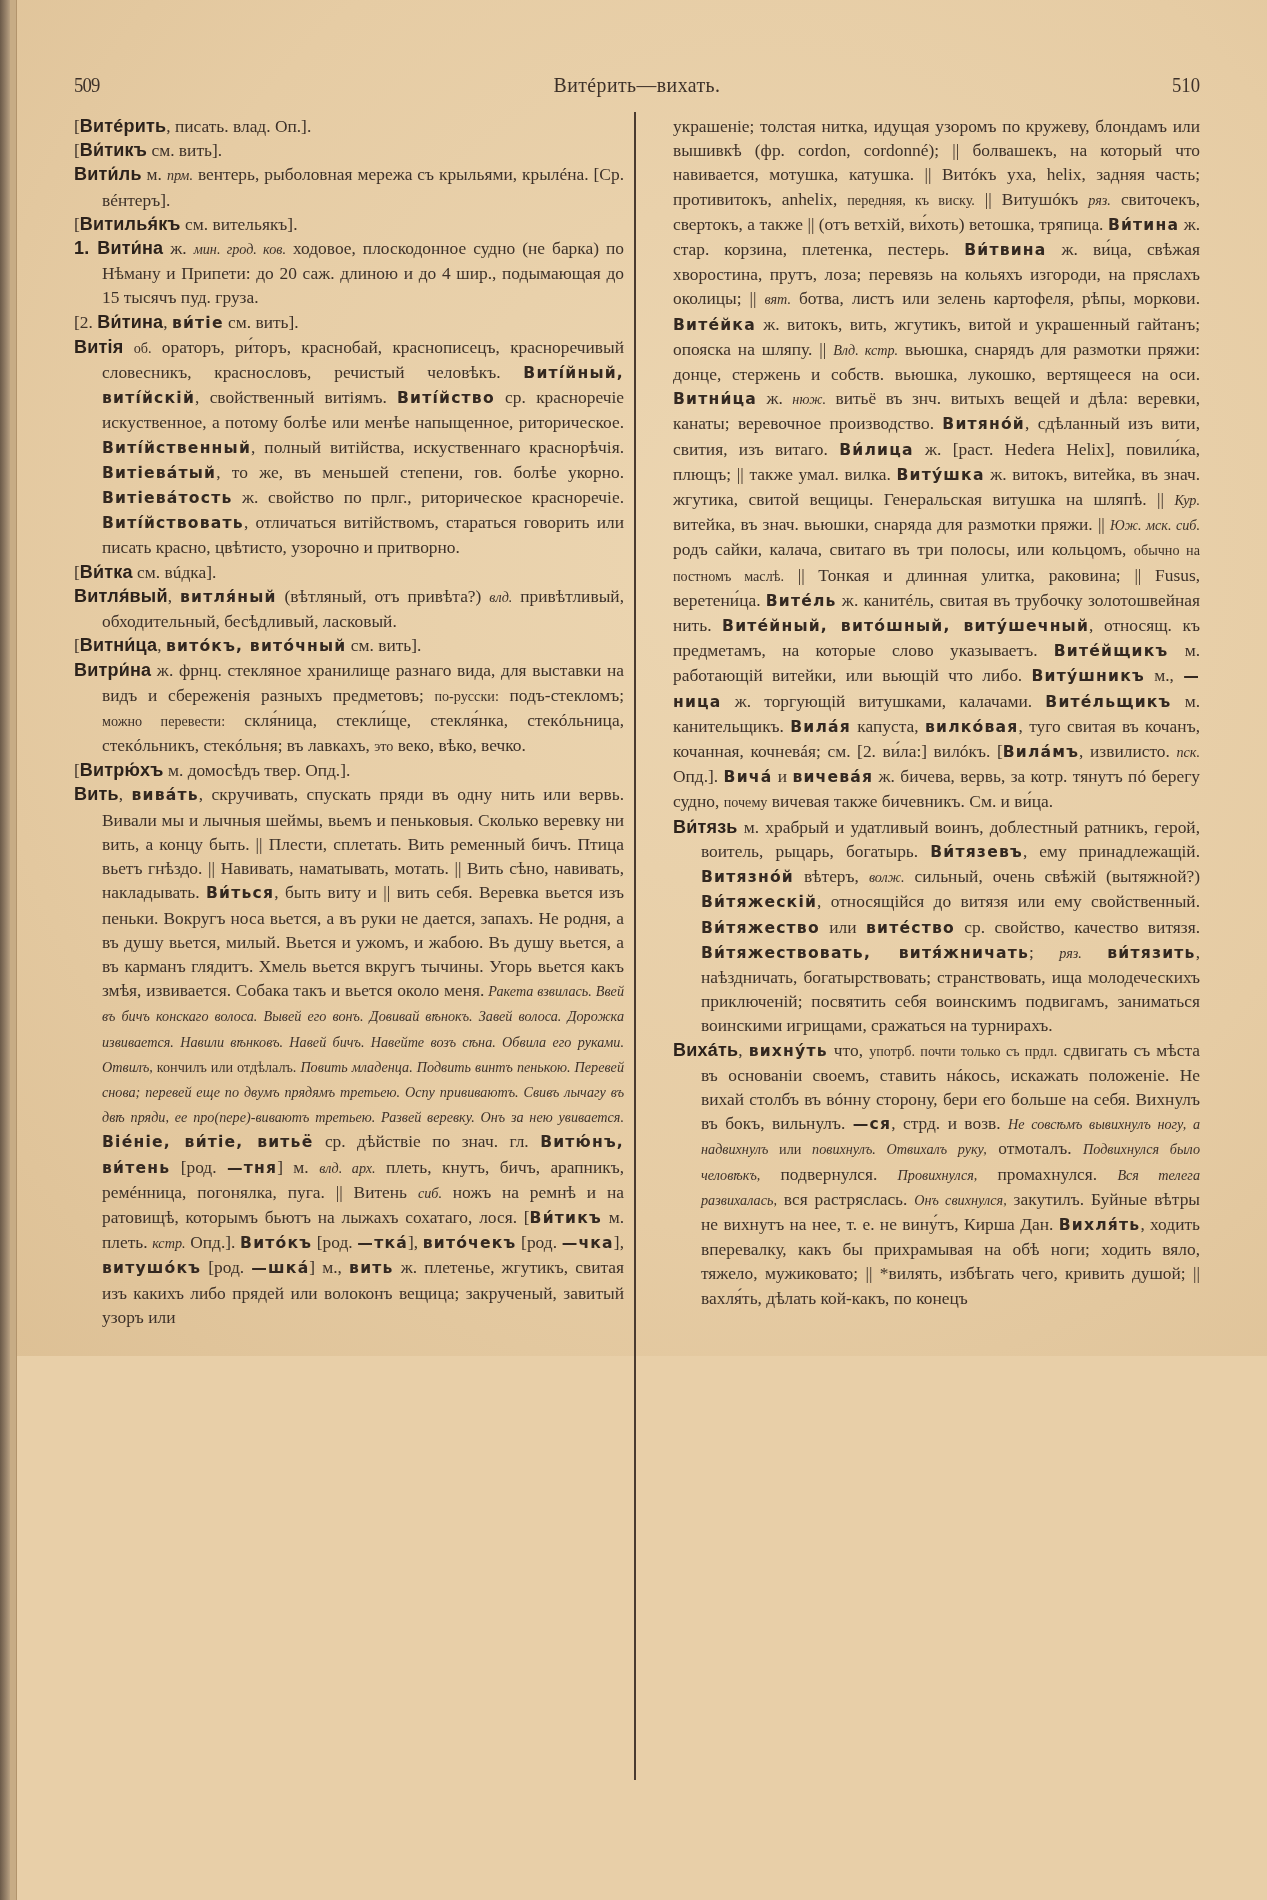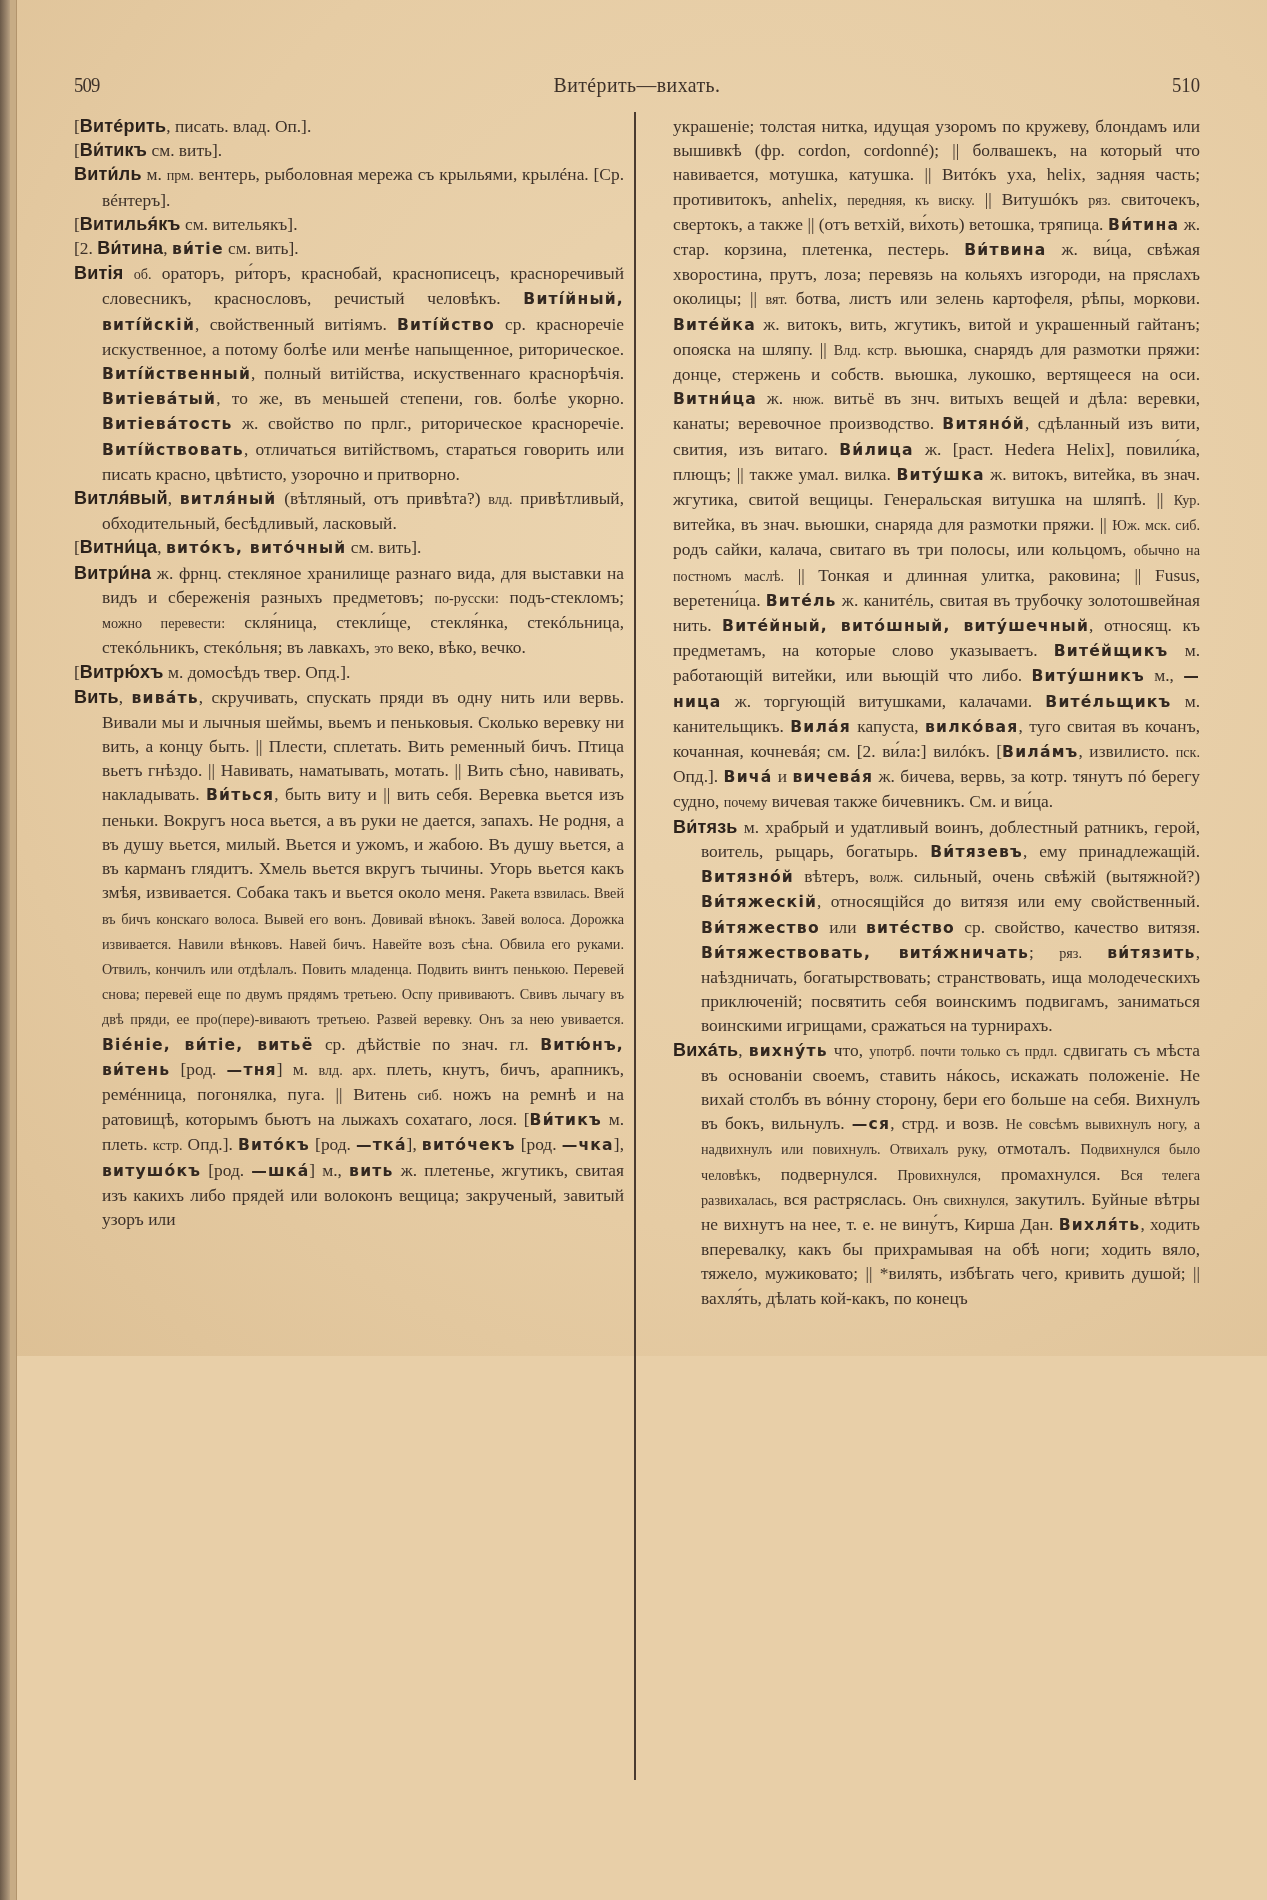--- a/index.html
+++ b/index.html
@@ -40,42 +40,44 @@
   .divider {
     position:absolute; left:634px; top:112px; width:2px; height:1668px;
     background:#4a3b30;
   }
   .entry { margin:0; text-indent:-28px; padding-left:28px; }
   .entry.flush { text-indent:0; padding-left:0; }
   .b { font-family:"DejaVu Sans", sans-serif; font-weight:bold; font-size:15.6px; letter-spacing:1.2px; color:#332820; }
   .h { font-family:Liberation Sans, sans-serif; font-weight:bold; font-size:18px; color:#2c221b; letter-spacing:0.2px; }
   .i { }
   .s { font-size:14.2px; }
-  .si { font-size:14.2px; }
+  .si { font-size:14.2px; font-style:italic; }
 </style>
 </head>
 <body>
 
 <div class="page">
   <div class="binding"></div>
   <div class="binding2"></div>
 
   <div class="header">
     <span class="pnum-left">509</span>
     <span class="title">Витéрить—вихать.</span>
     <span class="pnum-right">510</span>
   </div>
 
   <div class="col col-left">
       <p class="entry"><span>[</span><span class="h">Витéрить</span><span>, писать. </span><span class="i">влад.</span><span> Оп.].</span></p>
       <p class="entry"><span>[</span><span class="h">Ви́тикъ</span><span> см. </span><span class="i">вить</span><span>].</span></p>
       <p class="entry"><span class="h">Вити́ль</span><span> м. </span><span class="si">прм.</span><span> вентерь, рыболовная мережа съ крыльями, крылéна. [Ср. </span><span class="i">вéнтеръ</span><span>].</span></p>
       <p class="entry"><span>[</span><span class="h">Витилья́къ</span><span> см. </span><span class="i">вительякъ</span><span>].</span></p>
+      <p class="entry"><span class="h">1. Вити́на</span><span> ж. </span><span class="si">мин. грод. ков.</span><span> ходовое, плоскодонное судно (не барка) по Нѣману и Припети: до 20 саж. длиною и до 4 шир., подымающая до 15 тысячъ пуд. груза.</span></p>
       <p class="entry"><span>[2. </span><span class="h">Ви́тина</span><span>, </span><span class="b">ви́тіе</span><span> см. </span><span class="i">вить</span><span>].</span></p>
       <p class="entry"><span class="h">Витія</span><span> </span><span class="s">об.</span><span> ораторъ, ри́торъ, краснобай, краснописецъ, красноречивый словесникъ, краснословъ, речистый человѣкъ. </span><span class="b">Витíйный, витíйскій</span><span>, свойственный витіямъ. </span><span class="b">Витíйство</span><span> ср. красноречіе искуственное, а потому болѣе или менѣе напыщенное, риторическое. </span><span class="b">Витíйственный</span><span>, полный витійства, искуственнаго краснорѣчія. </span><span class="b">Витіевáтый</span><span>, то же, въ меньшей степени, гов. болѣе укорно. </span><span class="b">Витіевáтость</span><span> ж. свойство по прлг., риторическое красноречіе. </span><span class="b">Витíйствовать</span><span>, отличаться витійствомъ, стараться говорить или писать красно, цвѣтисто, узорочно и притворно.</span></p>
+      <p class="entry"><span>[</span><span class="h">Ви́тка</span><span> см. </span><span class="i">вúдка</span><span>].</span></p>
       <p class="entry"><span class="h">Витля́вый</span><span>, </span><span class="b">витля́ный</span><span> </span><span class="i">(вѣтляный, отъ привѣта?)</span><span> </span><span class="si">влд.</span><span> привѣтливый, обходительный, бесѣдливый, ласковый.</span></p>
       <p class="entry"><span>[</span><span class="h">Витни́ца</span><span>, </span><span class="b">витóкъ, витóчный</span><span> см. </span><span class="i">вить</span><span>].</span></p>
       <p class="entry"><span class="h">Витри́на</span><span> ж. фрнц. стекляное хранилище разнаго вида, для выставки на видъ и сбереженія разныхъ предметовъ; </span><span class="s">по-русски:</span><span> подъ-стекломъ; </span><span class="s">можно перевести:</span><span> скля́ница, стекли́ще, стекля́нка, стекóльница, стекóльникъ, стекóльня; въ лавкахъ, </span><span class="s">это</span><span> веко, вѣко, вечко.</span></p>
       <p class="entry"><span>[</span><span class="h">Витрю́хъ</span><span> м. домосѣдъ </span><span class="i">твер.</span><span> Опд.].</span></p>
       <p class="entry"><span class="h">Вить</span><span>, </span><span class="b">вивáть</span><span>, скручивать, спускать пряди въ одну нить или вервь. </span><span class="i">Вивали мы и лычныя шеймы, вьемъ и пеньковыя. Сколько веревку ни вить, а концу быть.</span><span> || Плести, сплетать. </span><span class="i">Вить ременный бичъ. Птица вьетъ гнѣздо.</span><span> || Навивать, наматывать, мотать. || </span><span class="i">Вить сѣно</span><span>, навивать, накладывать. </span><span class="b">Ви́ться</span><span>, быть виту и || вить себя. </span><span class="i">Веревка вьется изъ пеньки. Вокругъ носа вьется, а въ руки не дается</span><span>, запахъ. </span><span class="i">Не родня, а въ душу вьется</span><span>, милый. </span><span class="i">Вьется и ужомъ, и жабою. Въ душу вьется, а въ карманъ глядитъ. Хмель вьется вкругъ тычины. Угорь вьется какъ змѣя</span><span>, извивается. </span><span class="i">Собака такъ и вьется около меня.</span><span class="si"> Ракета взвилась. Ввей въ бичъ конскаго волоса. Вывей его вонъ. Довивай вѣнокъ. Завей волоса. Дорожка извивается. Навили вѣнковъ. Навей бичъ. Навейте возъ сѣна. Обвила его руками. Отвилъ,</span><span class="s"> кончилъ или отдѣлалъ.</span><span class="si"> Повить младенца. Подвить винтъ пенькою. Перевей снова; перевей еще по двумъ прядямъ третьею. Оспу прививаютъ. Свивъ лычагу въ двѣ пряди, ее про(пере)-виваютъ третьею. Развей веревку. Онъ за нею увивается.</span><span> </span><span class="b">Віéніе, ви́тіе, витьё</span><span> ср. дѣйствіе по знач. гл. </span><span class="b">Витю́нъ, ви́тень</span><span> [род. </span><span class="b">—тня</span><span>] м. </span><span class="si">влд. арх.</span><span> плеть, кнутъ, бичъ, арапникъ, ремéнница, погонялка, пуга. || </span><span class="i">Витень</span><span> </span><span class="si">сиб.</span><span> ножъ на ремнѣ и на ратовищѣ, которымъ бьютъ на лыжахъ сохатаго, лося. [</span><span class="b">Ви́тикъ</span><span> м. плеть. </span><span class="si">кстр.</span><span> Опд.]. </span><span class="b">Витóкъ</span><span> [род. </span><span class="b">—тка́</span><span>], </span><span class="b">витóчекъ</span><span> [род. </span><span class="b">—чка</span><span>], </span><span class="b">витушóкъ</span><span> [род. </span><span class="b">—шка́</span><span>] м., </span><span class="b">вить</span><span> ж. плетенье, жгутикъ, свитая изъ какихъ либо прядей или волоконъ вещица; закрученый, завитый узоръ или</span></p>
     </div>
   <div class="divider"></div>
   <div class="col col-right">
       <p class="entry flush"><span>украшеніе; толстая нитка, идущая узоромъ по кружеву, блондамъ или вышивкѣ (фр. cordon, cordonné); || болвашекъ, на который что навивается, мотушка, катушка. || </span><span class="i">Витóкъ уха</span><span>, helix, задняя часть; </span><span class="i">противитокъ</span><span>, anhelix, </span><span class="s">передняя, къ виску.</span><span> || </span><span class="i">Витушóкъ</span><span> </span><span class="si">ряз.</span><span> свиточекъ, свертокъ, а также || (отъ ветхій, ви́хоть) ветошка, тряпица. </span><span class="b">Ви́тина</span><span> ж. стар. корзина, плетенка, пестерь. </span><span class="b">Ви́твина</span><span> ж. ви́ца, свѣжая хворостина, прутъ, лоза; перевязь на кольяхъ изгороди, на пряслахъ околицы; || </span><span class="si">вят.</span><span> ботва, листъ или зелень картофеля, рѣпы, моркови. </span><span class="b">Витéйка</span><span> ж. витокъ, вить, жгутикъ, витой и украшенный гайтанъ; опояска на шляпу. || </span><span class="si">Влд. кстр.</span><span> вьюшка, снарядъ для размотки пряжи: донце, стержень и собств. вьюшка, лукошко, вертящееся на оси. </span><span class="b">Витни́ца</span><span> ж. </span><span class="si">нюж.</span><span> витьё въ знч. витыхъ вещей и дѣла: веревки, канаты; веревочное производство. </span><span class="b">Витянóй</span><span>, сдѣланный изъ вити, свития, изъ витаго. </span><span class="b">Ви́лица</span><span> ж. [раст. Hedera Helix], повили́ка, плющъ; || также умал. вилка. </span><span class="b">Виту́шка</span><span> ж. витокъ, витейка, въ знач. жгутика, свитой вещицы. </span><span class="i">Генеральская витушка на шляпѣ.</span><span> || </span><span class="si">Кур.</span><span> витейка, въ знач. вьюшки, снаряда для размотки пряжи. || </span><span class="si">Юж. мск. сиб.</span><span> родъ сайки, калача, свитаго въ три полосы, или кольцомъ, </span><span class="s">обычно на постномъ маслѣ.</span><span> || Тонкая и длинная улитка, раковина; || Fusus, веретени́ца. </span><span class="b">Витéль</span><span> ж. канитéль, свитая въ трубочку золотошвейная нить. </span><span class="b">Витéйный, витóшный, виту́шечный</span><span>, относящ. къ предметамъ, на которые слово указываетъ. </span><span class="b">Витéйщикъ</span><span> м. работающій витейки, или вьющій что либо. </span><span class="b">Виту́шникъ</span><span> м., </span><span class="b">—ница</span><span> ж. торгующій витушками, калачами. </span><span class="b">Витéльщикъ</span><span> м. канительщикъ. </span><span class="b">Вилáя</span><span> </span><span class="i">капуста</span><span>, </span><span class="b">вилкóвая</span><span>, туго свитая въ кочанъ, кочанная, кочневáя; см. [2. </span><span class="i">ви́ла:] вилóкъ</span><span>. [</span><span class="b">Вилáмъ</span><span>, извилисто. </span><span class="si">пск.</span><span> Опд.]. </span><span class="b">Вичá</span><span> и </span><span class="b">вичевáя</span><span> ж. бичева, вервь, за котр. тянутъ пó берегу судно, </span><span class="s">почему</span><span> </span><span class="i">вичевая</span><span> также бичевникъ. См. и </span><span class="i">ви́ца</span><span>.</span></p>
       <p class="entry"><span class="h">Ви́тязь</span><span> м. храбрый и удатливый воинъ, доблестный ратникъ, герой, воитель, рыцарь, богатырь. </span><span class="b">Ви́тязевъ</span><span>, ему принадлежащій. </span><span class="b">Витязнóй</span><span> </span><span class="i">вѣтеръ</span><span>, </span><span class="si">волж.</span><span> сильный, очень свѣжій </span><span class="i">(вытяжной?)</span><span> </span><span class="b">Ви́тяжескій</span><span>, относящійся до витязя или ему свойственный. </span><span class="b">Ви́тяжество</span><span> или </span><span class="b">витéство</span><span> ср. свойство, качество витязя. </span><span class="b">Ви́тяжествовать, витя́жничать</span><span>; </span><span class="si">ряз.</span><span> </span><span class="b">ви́тязить</span><span>, наѣздничать, богатырствовать; странствовать, ища молодеческихъ приключеній; посвятить себя воинскимъ подвигамъ, заниматься воинскими игрищами, сражаться на турнирахъ.</span></p>

